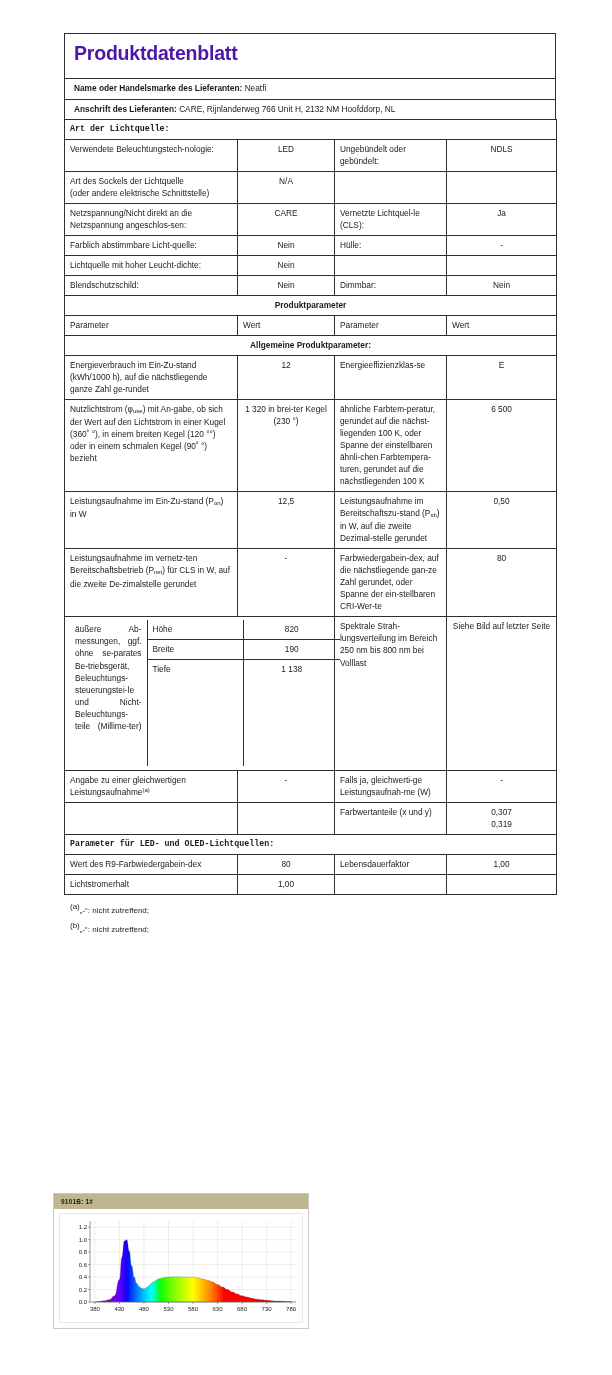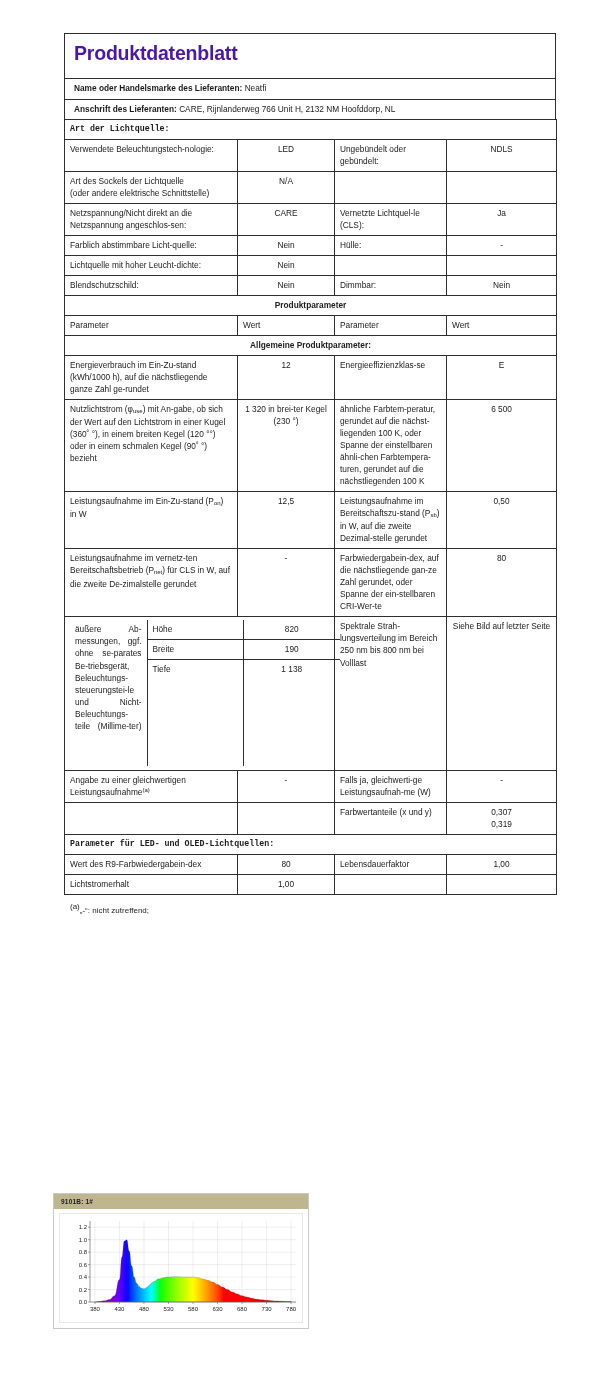--- a/index.html
+++ b/index.html
@@ -336,20 +336,23 @@
         <td class="center">1,00</td>
         <td class="plain"></td>
         <td class="center"></td>
       </tr>
     </tbody>
       </table>
 
     <div class="footnotes">
       <div class="fn">
         <sup>(a)</sup><span>„-“: nicht zutreffend;</span>
+      </div>
+      <div class="fn">
+        <sup>(b)</sup><span>„-“: nicht zutreffend;</span>
       </div>
     </div>
 
   </div>
 
   <div class="chart-panel">
     <div class="chart-titlebar">9101B: 1#</div>
     <div class="chart-inner">
       <svg class="chart-svg" id="spd-svg" width="244" height="108" viewBox="0 0 244 108">
           <line x1="30" y1="88" x2="236" y2="88" stroke="#dcdcdc" stroke-width="0.5"></line>

